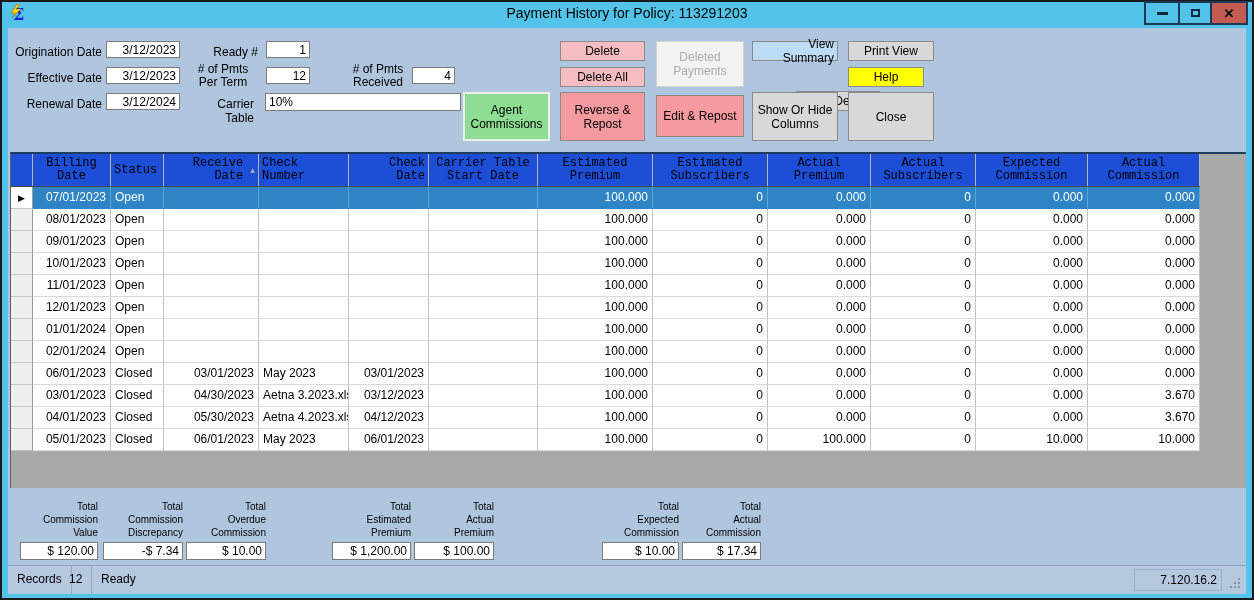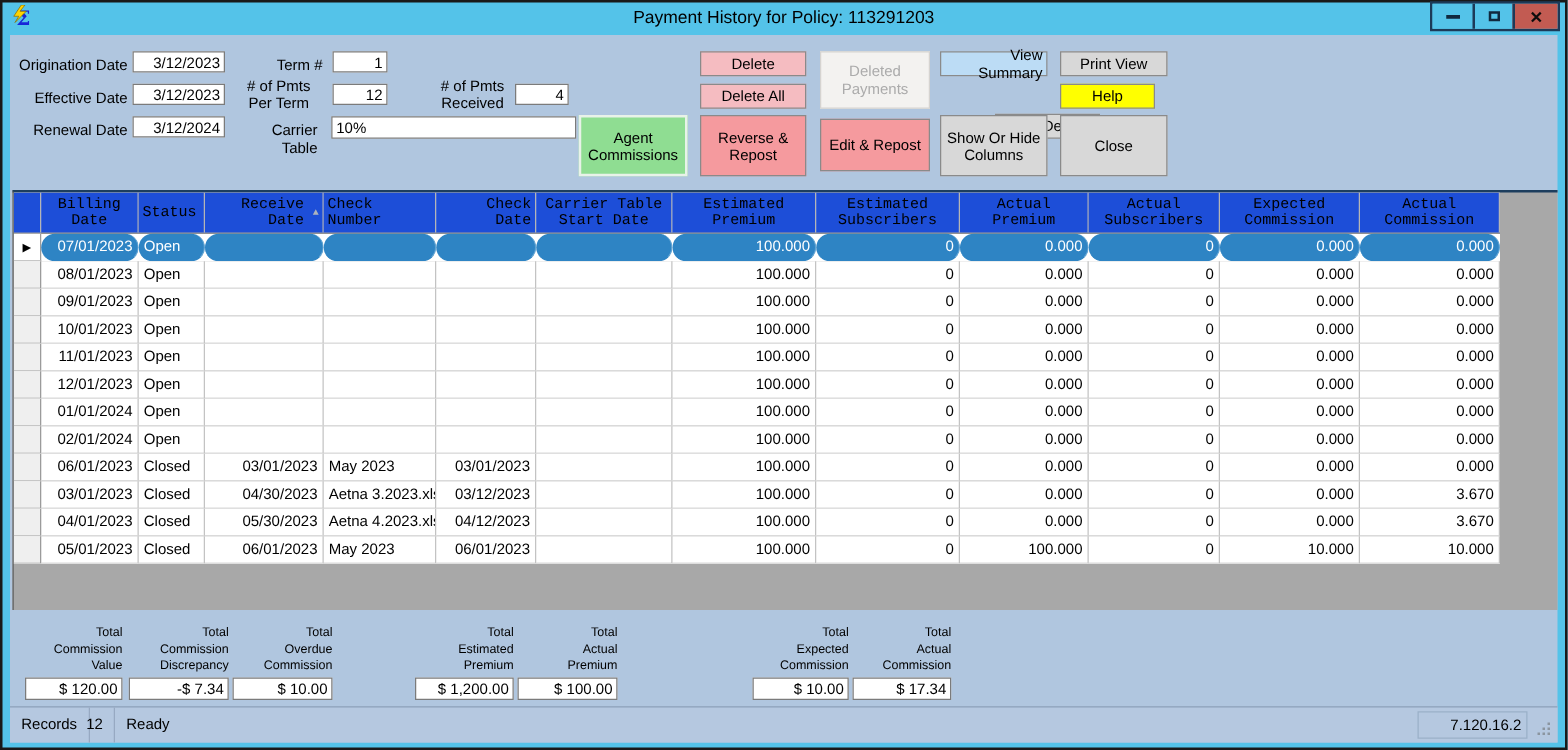--- a/index.html
+++ b/index.html
@@ -49,21 +49,21 @@
   .hrow{display:flex;height:33px;background:#f6f6f6;border-bottom:1px solid #474747;box-sizing:border-box;}
   .hcell{display:flex;align-items:center;font-size:12px;line-height:13px;color:#000;
          border-right:1px solid #b5b5b5;box-sizing:border-box;padding:0 3px;background:#1d4ed8;
          white-space:pre-line;font-family:Liberation Mono, monospace;}
   .grow{display:flex;height:22px;background:#fff;}
   .cell{font-size:12px;line-height:21px;color:#000;border-right:1px solid #c3c3c3;
         border-bottom:1px solid #dadada;box-sizing:border-box;padding:0 4px;overflow:hidden;white-space:nowrap;}
   .selcell{display:flex;align-items:center;justify-content:center;background:#efefef;
            border-right:1px solid #9b9b9b;border-bottom:1px solid #c6c6c6;box-sizing:border-box;
            font-size:9px;color:#000;}
-  .grow.selected .cell{background:#2e84c4;color:#fff;border-right-color:#61a3d2;border-bottom-color:#2e84c4;border-radius:11px;}
+  .grow.selected .cell{background:#2e84c4;color:#fff;border-right-color:#61a3d2;border-bottom-color:#2e84c4;}
   .grow.selected .selcell{background:#fff;}
   .a-c{justify-content:center;text-align:center;}
   .a-r{justify-content:flex-end;text-align:right;}
   .a-l{justify-content:flex-start;text-align:left;}
   .sort-arrow{font-size:8px;color:#adb3bd;margin-left:7px;}
 
   
   .tgroup{position:absolute;top:500px;height:62px;}
   .tlabel{position:absolute;left:-20px;right:0;top:0;font-size:10px;line-height:13px;
           white-space:pre-line;text-align:right;color:#000;}
@@ -112,21 +112,21 @@
 
   <div class="content"></div>
 
   <div class="flabel" style="left:8px;top:45px;width:94px;">Origination Date</div>
   <input class="finput" style="left: 106px; top: 41px; width: 74px;" value="3/12/2023">
   <div class="flabel" style="left:8px;top:71px;width:94px;">Effective Date</div>
   <input class="finput" style="left: 106px; top: 67px; width: 74px;" value="3/12/2023">
   <div class="flabel" style="left:8px;top:97px;width:94px;">Renewal Date</div>
   <input class="finput" style="left: 106px; top: 93px; width: 74px;" value="3/12/2024">
 
-  <div class="flabel" style="left:196px;top:45px;width:62px;">Term #</div>
+  <div class="flabel" style="left:196px;top:45px;width:62px;">Ready #</div>
   <input class="finput" style="left: 266px; top: 41px; width: 44px;" value="1">
   <div class="flabel c2" style="left:188px;top:63px;width:70px;"># of Pmts
 Per Term</div>
   <input class="finput" style="left: 266px; top: 67px; width: 44px;" value="12">
   <div class="flabel c2" style="left:346px;top:63px;width:64px;"># of Pmts
 Received</div>
   <input class="finput" style="left: 412px; top: 67px; width: 43px;" value="4">
   <div class="flabel" style="left:186px;top:97px;width:68px;">Carrier Table</div>
   <input class="finput left" style="left: 265px; top: 93px; width: 196px; height: 18px;" value="10%">
 

